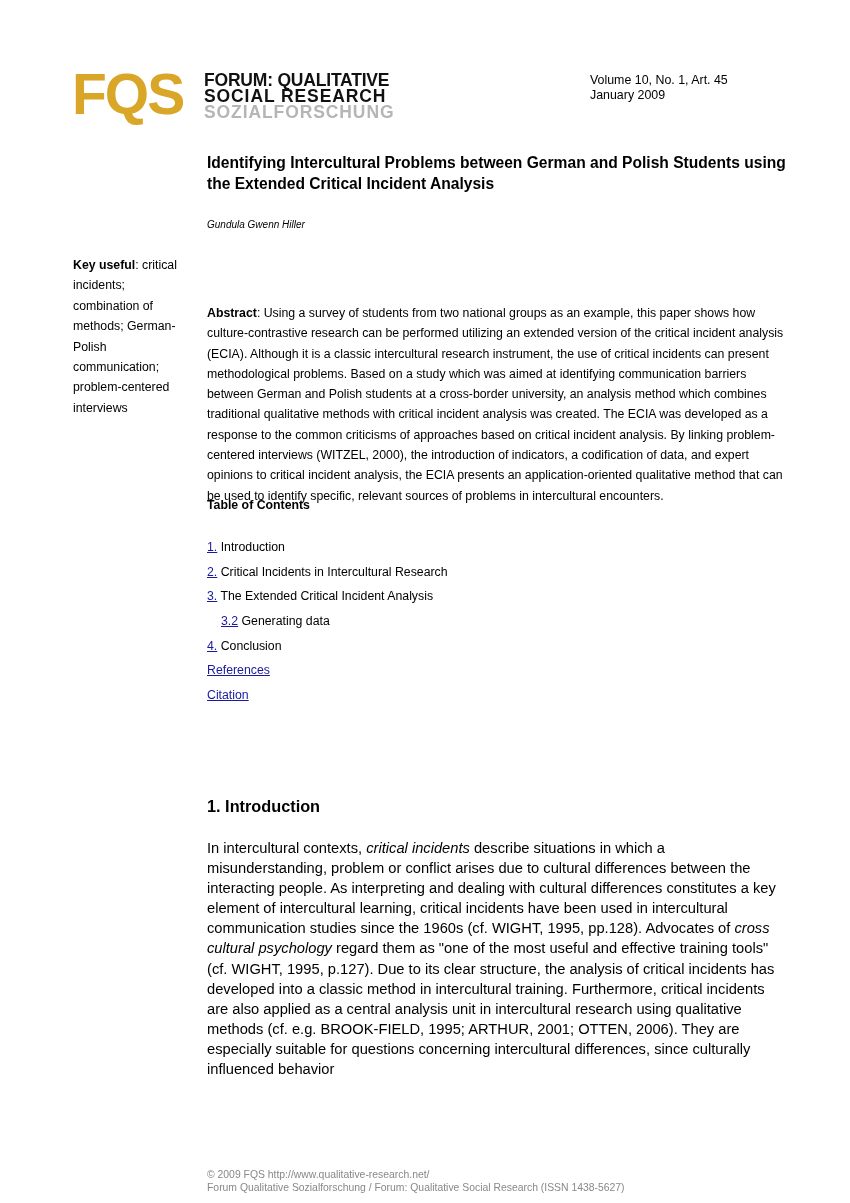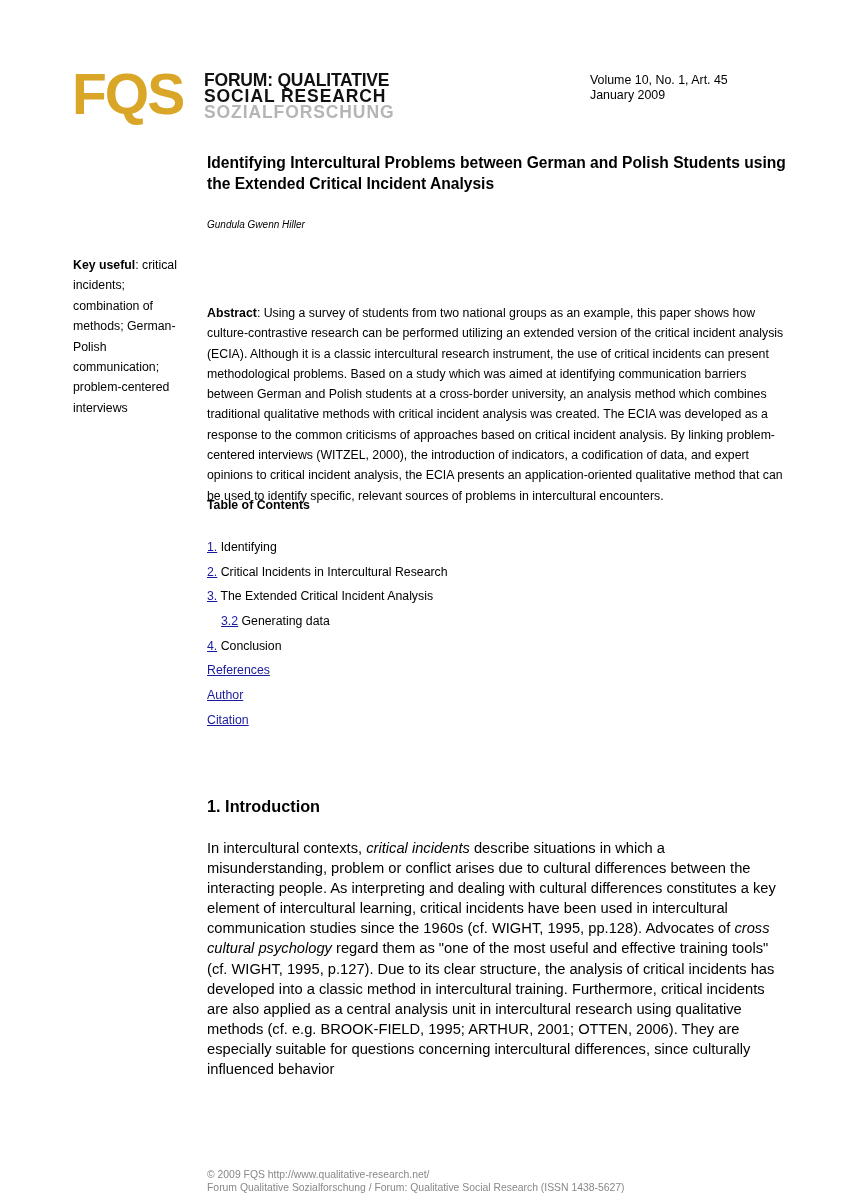--- a/index.html
+++ b/index.html
@@ -52,27 +52,26 @@
 <div class="title">Identifying Intercultural Problems between German and Polish Students using the Extended Critical Incident Analysis</div>
 <div class="author">Gundula Gwenn Hiller</div>
 
 <div class="keywords"><b class="lbl">Key useful</b><span>: critical incidents; combination of methods; German-Polish communication; problem-centered interviews</span></div>
 
 <div class="abstract"><b class="lbl">Abstract</b><span>: Using a survey of students from two national groups as an example, this paper shows how culture-contrastive research can be performed utilizing an extended version of the critical incident analysis (ECIA). Although it is a classic intercultural research instrument, the use of critical incidents can present methodological problems. Based on a study which was aimed at identifying communication barriers between German and Polish students at a cross-border university, an analysis method which combines traditional qualitative methods with critical incident analysis was created. The ECIA was developed as a response to the common criticisms of approaches based on critical incident analysis. By linking problem-centered interviews (WITZEL, 2000), the introduction of indicators, a codification of data, and expert opinions to critical incident analysis, the ECIA presents an application-oriented qualitative method that can be used to identify specific, relevant sources of problems in intercultural encounters.</span></div>
 
 <div class="toc-title">Table of Contents</div>
 
 <div class="toc">
-  <div class="toc-row"><a class="lnk">1.</a> <span>Identifying</span></div>
+  <div class="toc-row"><a class="lnk">1.</a> <span>Introduction</span></div>
   <div class="toc-row"><a class="lnk">2.</a> <span>Critical Incidents in Intercultural Research</span></div>
   <div class="toc-row"><a class="lnk">3.</a> <span>The Extended Critical Incident Analysis</span></div>
   <div class="toc-row sub"><a class="lnk">3.2</a> <span>Generating data</span></div>
   <div class="toc-row"><a class="lnk">4.</a> <span>Conclusion</span></div>
   <div class="toc-row"><a class="lnk">References</a></div>
-  <div class="toc-row"><a class="lnk">Author</a></div>
   <div class="toc-row"><a class="lnk">Citation</a></div>
 </div>
 
 <div class="section-h">1. Introduction</div>
 
 <div class="intro"><span>In intercultural contexts, </span><i>critical incidents</i><span> describe situations in which a misunderstanding, problem or conflict arises due to cultural differences between the interacting people. As interpreting and dealing with cultural differences constitutes a key element of intercultural learning, critical incidents have been used in intercultural communication studies since the 1960s (cf. WIGHT, 1995, pp.128). Advocates of </span><i>cross cultural psychology</i><span> regard them as "one of the most useful and effective training tools" (cf. WIGHT, 1995, p.127). Due to its clear structure, the analysis of critical incidents has developed into a classic method in intercultural training. Furthermore, critical incidents are also applied as a central analysis unit in intercultural research using qualitative methods (cf. e.g. BROOK-FIELD, 1995; ARTHUR, 2001; OTTEN, 2006). They are especially suitable for questions concerning intercultural differences, since culturally influenced behavior</span></div>
 
 <div class="footer">
   <div>© 2009 FQS http://www.qualitative-research.net/</div>
   <div>Forum Qualitative Sozialforschung / Forum: Qualitative Social Research (ISSN 1438-5627)</div>

